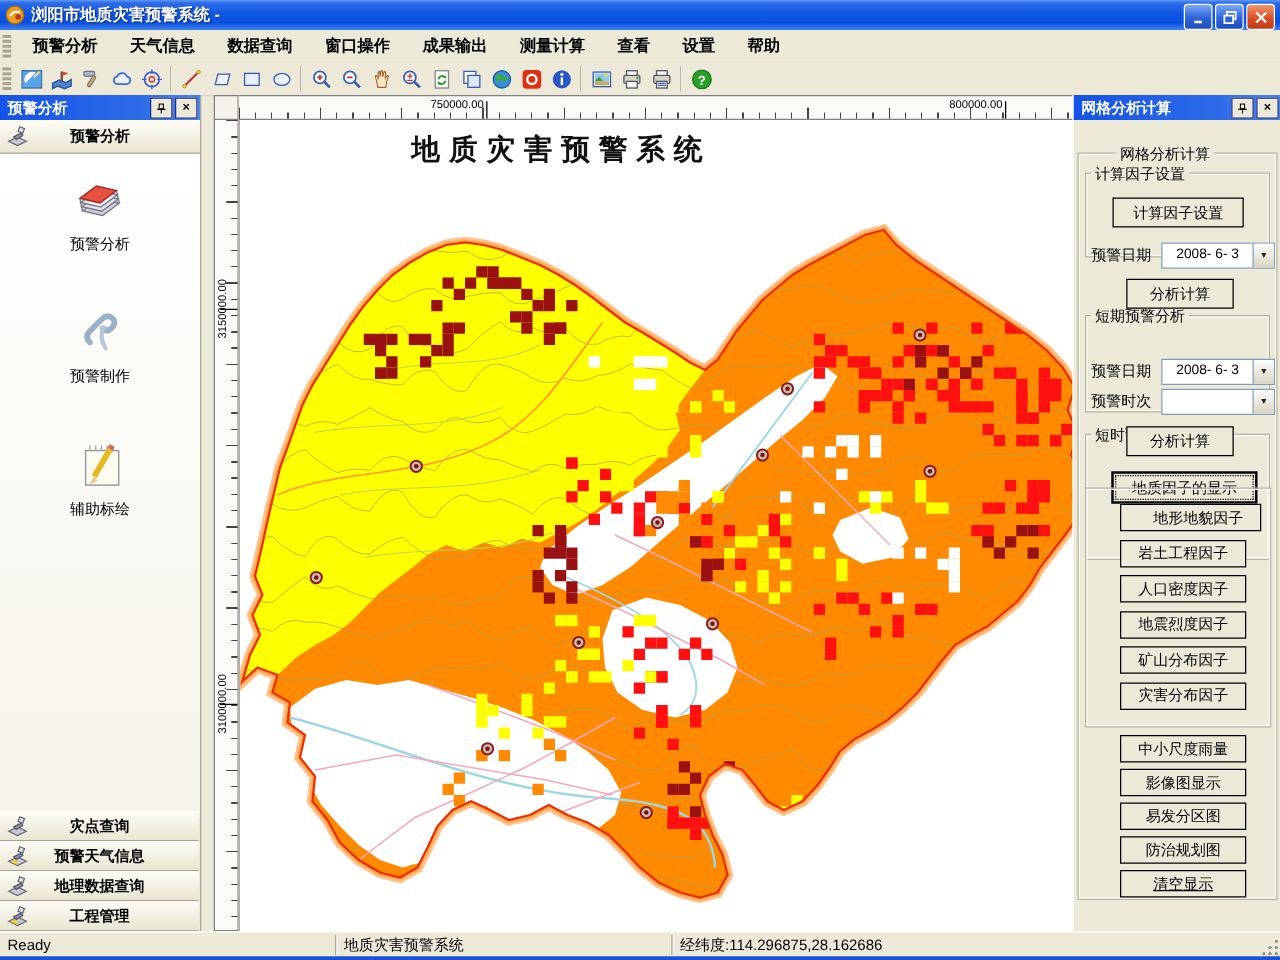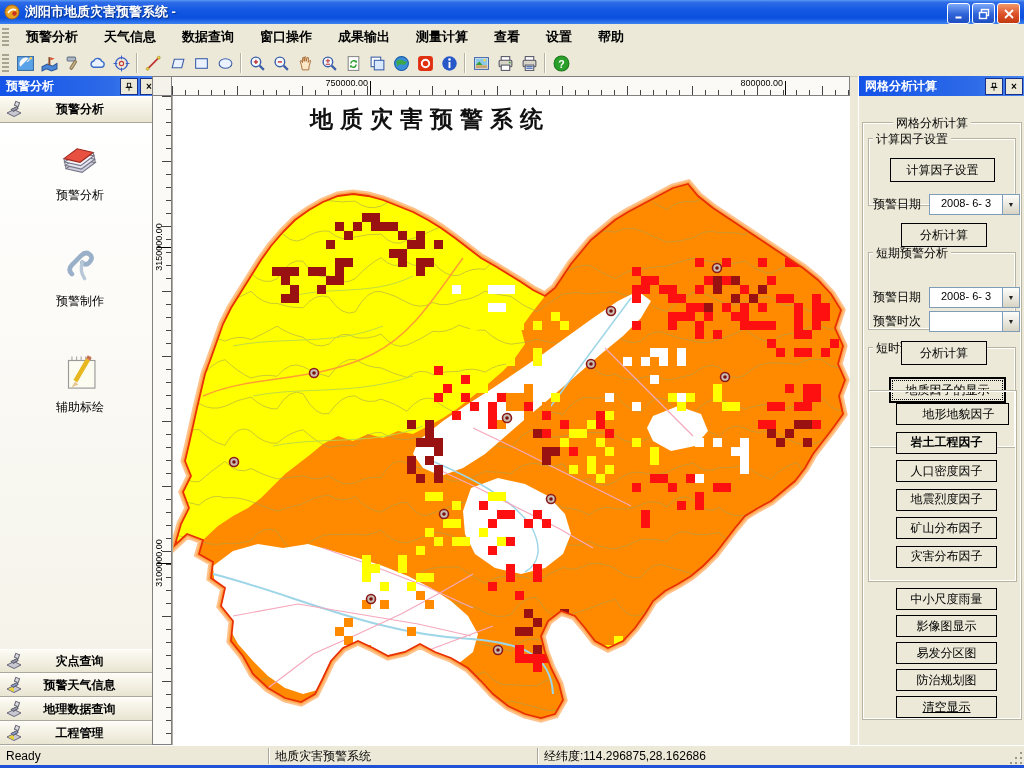--- a/index.html
+++ b/index.html
@@ -69,21 +69,21 @@
   .xp-btn.focused{border:2px solid #000;}
   .xp-btn.focused::after{content:"";position:absolute;inset:1px;border:1px dotted #000;}
   .fld-row{position:absolute;display:flex;align-items:center;font-size:12px;}
   .combo{display:flex;background:#fff;border:1px solid #7F9DB9;height:19px;width:89px;}
   .combo .val{flex:1;font-size:11px;padding:2px 0 0 11px;overflow:hidden;white-space:nowrap;}
   .combo .drop{width:16px;background:linear-gradient(180deg,#FDFDFB,#D8D4C4);
     border-left:1px solid #7F9DB9;display:flex;align-items:center;justify-content:center;
     font-size:7px;color:#222;}
 
   
-  #map-area{left:152px;top:76px;width:698px;height:669px;background:#ECE9D8;}
+  #map-area{left:171px;top:76px;width:698px;height:669px;background:#ECE9D8;}
   #ruler-corner{left:0;top:0;width:20px;height:20px;background:#F4F2EA;
     border:1px solid #808080;box-sizing:border-box;}
   #top-ruler{left:20px;top:0;width:678px;height:20px;background:#FBFAF6;
     border:1px solid #808080;border-left:none;box-sizing:border-box;position:absolute;overflow:hidden;}
   #top-ruler .minor{position:absolute;bottom:0;left:0;width:100%;height:5px;
     background:repeating-linear-gradient(90deg,#444 0 1px,transparent 1px 13px);}
   #top-ruler .medium{position:absolute;bottom:0;left:0;width:100%;height:9px;
     background:repeating-linear-gradient(90deg,#444 0 1px,transparent 1px 65px);}
   .hmajor{position:absolute;bottom:0;width:1px;height:14px;background:#000;}
   .hlab{position:absolute;top:1px;font-size:9px;color:#000;text-align:right;width:58px;}
@@ -988,21 +988,21 @@
     <span class="val"></span>
     <span class="drop">▼</span>
   </div>
   <div class="xp-btn" style="left:42px;top:265px;width:84px;height:22px;">分析计算</div>
 
   <div class="xp-btn focused" style="left:30px;top:301px;width:113px;height:22px;">地质因子的显示</div>
 
   <div class="fieldset" style="left:9px;top:314px;width:147px;height:190px;"></div>
   <div id="factor-buttons">
       <div class="xp-btn" style="left: 37px; top: 327px; width: 99px; height: 20px; padding-left: 12px;">地形地貌因子</div>
-      <div class="xp-btn" style="left: 37px; top: 355.5px; width: 99px; height: 20px; font-weight: bold;">岩土工程因子</div>
+      <div class="xp-btn" style="left: 37px; top: 355.5px; width: 99px; height: 20px;">岩土工程因子</div>
       <div class="xp-btn" style="left: 37px; top: 384px; width: 99px; height: 20px;">人口密度因子</div>
       <div class="xp-btn" style="left: 37px; top: 412.5px; width: 99px; height: 20px;">地震烈度因子</div>
       <div class="xp-btn" style="left: 37px; top: 441px; width: 99px; height: 20px;">矿山分布因子</div>
       <div class="xp-btn" style="left: 37px; top: 469.5px; width: 99px; height: 20px;">灾害分布因子</div>
     </div>
   <div id="layer-buttons">
       <div class="xp-btn" style="left: 37px; top: 512px; width: 99px; height: 20px;">中小尺度雨量</div>
       <div class="xp-btn" style="left: 37px; top: 539px; width: 99px; height: 20px;">影像图显示</div>
       <div class="xp-btn" style="left: 37px; top: 566px; width: 99px; height: 20px;">易发分区图</div>
       <div class="xp-btn" style="left: 37px; top: 593px; width: 99px; height: 20px;">防治规划图</div>

